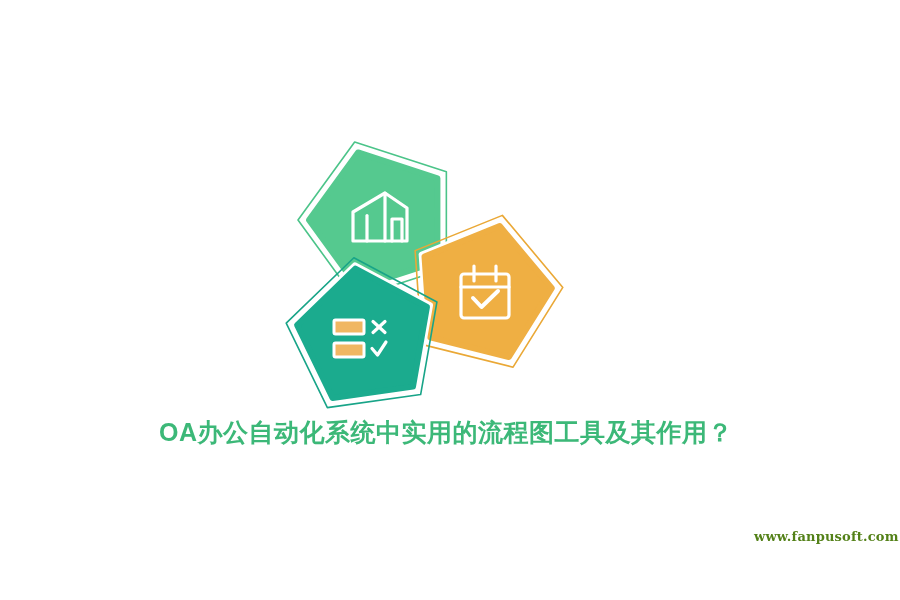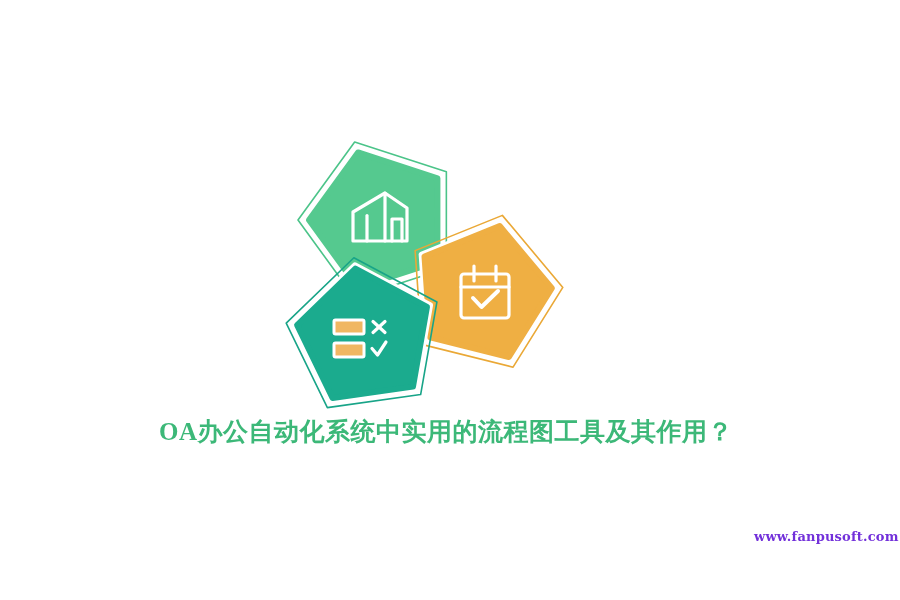--- a/index.html
+++ b/index.html
@@ -37,21 +37,21 @@
     overflow: visible;
   }
 
   
   #article-title {
     position: absolute;
     left: 0;
     top: 415px;
     width: 892px;
     text-align: center;
-    font-family: Liberation Serif, serif;
+    font-family: Liberation Sans, sans-serif;
     font-size: 25px;
     font-weight: bold;
     letter-spacing: 0.5px;
     color: #3cb878;
     white-space: nowrap;
     line-height: 34px;
   }
 
   
   #watermark {
@@ -80,21 +80,21 @@
     font-weight: bold;
     color: #8893b0;
     letter-spacing: 0px;
     line-height: 30px;
     white-space: nowrap;
   }
   .wm-url {
     font-family: "DejaVu Serif", "Liberation Serif", serif;
     font-size: 13px;
     font-weight: bold;
-    color: #6d28d9;
+    color: #4d7c0f;
     letter-spacing: 0.2px;
     text-align: left;
     margin-top: -1px;
     white-space: nowrap;
   }
 </style>
 </head>
 <body>
 
 <div id="page">

